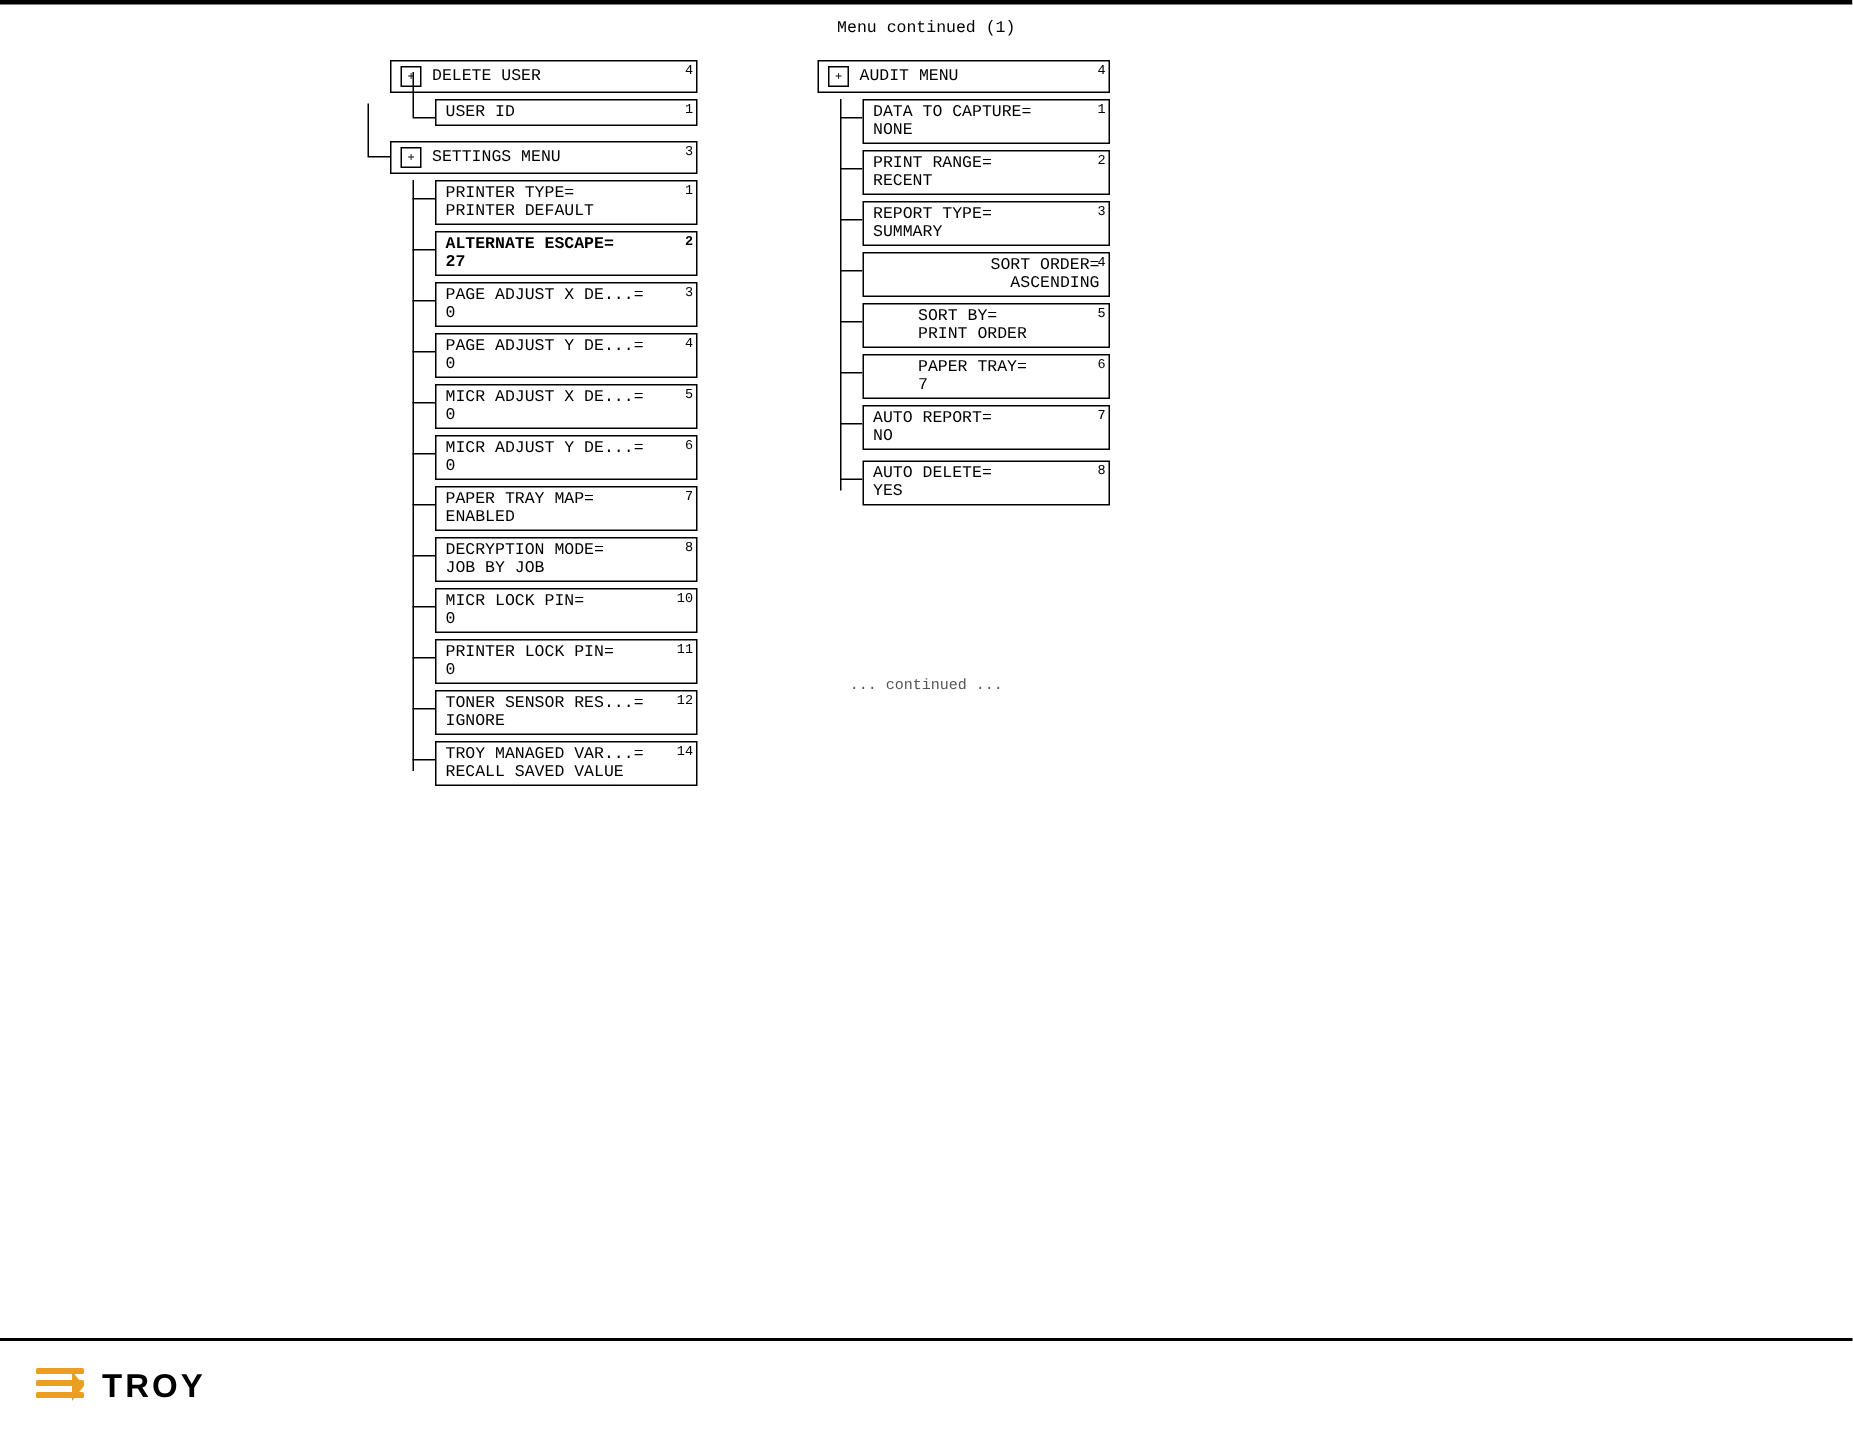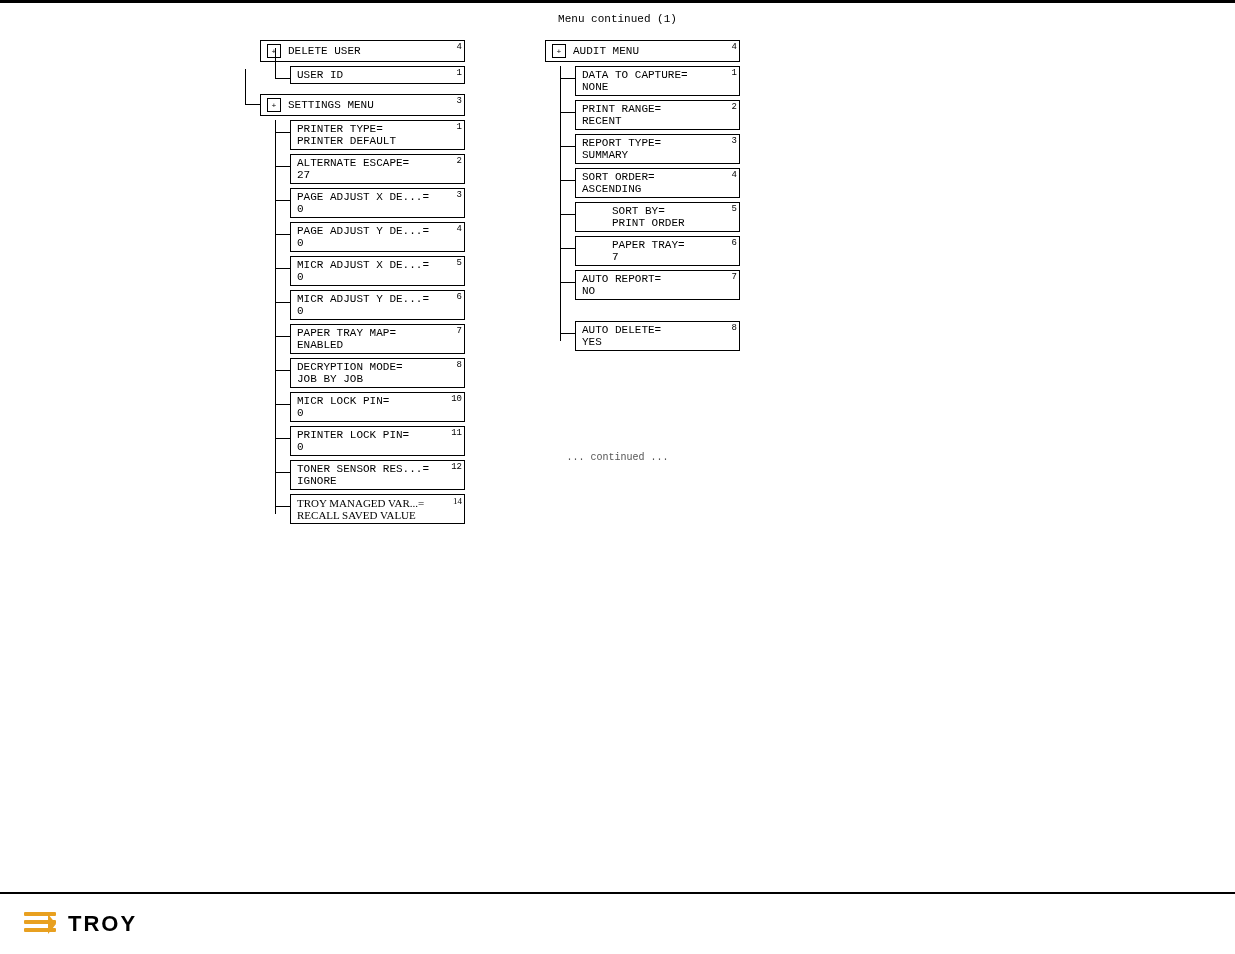--- a/index.html
+++ b/index.html
@@ -198,21 +198,21 @@
           <div style="position:relative; margin-bottom:3px;">
             <div style="position:absolute; left:-15px; top:12px; width:15px; height:1px; background:#000;"></div>
             <div class="menu-box" style="min-width:175px;">
               <span>PRINTER TYPE=<br>PRINTER DEFAULT</span>
               <span class="item-number">1</span>
             </div>
           </div>
 
           <div style="position:relative; margin-bottom:3px;">
             <div style="position:absolute; left:-15px; top:12px; width:15px; height:1px; background:#000;"></div>
-            <div class="menu-box" style="min-width:175px;">
+            <div class="menu-box" style="min-width:175px;font-weight:bold;">
               <span>ALTERNATE ESCAPE=<br>27</span>
               <span class="item-number">2</span>
             </div>
           </div>
 
           <div style="position:relative; margin-bottom:3px;">
             <div style="position:absolute; left:-15px; top:12px; width:15px; height:1px; background:#000;"></div>
             <div class="menu-box" style="min-width:175px;">
               <span>PAGE ADJUST X DE...= <span style="position:absolute;top:1px;right:2px;font-size:9px;">3</span><br>0</span>
             </div>
@@ -271,21 +271,21 @@
           </div>
 
           <div style="position:relative; margin-bottom:3px;">
             <div style="position:absolute; left:-15px; top:12px; width:15px; height:1px; background:#000;"></div>
             <div class="menu-box" style="min-width:175px;">
               <span>TONER SENSOR RES...=<span style="position:absolute;top:1px;right:2px;font-size:9px;text-align:right;">12</span><br>IGNORE</span>
             </div>
           </div>
 
 
-          <div style="position:relative; margin-bottom:3px;font-family:Liberation Serif, serif;">
+          <div style="position:relative; margin-bottom:3px;">
             <div style="position:absolute; left:-15px; top:12px; width:15px; height:1px; background:#000;"></div>
             <div class="menu-box" style="min-width:175px;">
               <span>TROY MANAGED VAR...=<span style="position:absolute;top:1px;right:2px;font-size:9px;">14</span><br>RECALL  SAVED VALUE</span>
             </div>
           </div>
 
         </div>
       </div>
     </div>
 
@@ -320,21 +320,21 @@
           <div style="position:relative; margin-bottom:3px;">
             <div style="position:absolute; left:-15px; top:12px; width:15px; height:1px; background:#000;"></div>
             <div class="menu-box" style="min-width:165px;">
               <span>REPORT TYPE=<br>SUMMARY</span>
               <span class="item-number">3</span>
             </div>
           </div>
 
           <div style="position:relative; margin-bottom:3px;">
             <div style="position:absolute; left:-15px; top:12px; width:15px; height:1px; background:#000;"></div>
-            <div class="menu-box" style="min-width:165px;">
+            <div class="menu-box" style="min-width:165px;text-align:right;">
               <span>SORT ORDER=<br>ASCENDING</span>
               <span class="item-number">4</span>
             </div>
           </div>
 
           <div style="position:relative; margin-bottom:3px;">
             <div style="position:absolute; left:-15px; top:12px; width:15px; height:1px; background:#000;"></div>
             <div class="menu-box" style="min-width:165px;padding-left:36px;">
               <span>SORT BY=<br>PRINT ORDER</span>
               <span class="item-number">5</span>
@@ -342,21 +342,21 @@
           </div>
 
           <div style="position:relative; margin-bottom:3px;">
             <div style="position:absolute; left:-15px; top:12px; width:15px; height:1px; background:#000;"></div>
             <div class="menu-box" style="min-width:165px;padding-left:36px;">
               <span>PAPER TRAY=<br>7</span>
               <span class="item-number">6</span>
             </div>
           </div>
 
-          <div style="position:relative; margin-bottom:21px;">
+          <div style="position:relative; margin-bottom:7px;">
             <div style="position:absolute; left:-15px; top:12px; width:15px; height:1px; background:#000;"></div>
             <div class="menu-box" style="min-width:165px;">
               <span>AUTO REPORT=<br>NO</span>
               <span class="item-number">7</span>
             </div>
           </div>
 
           <div style="position:relative; margin-bottom:3px;">
             <div style="position:absolute; left:-15px; top:12px; width:15px; height:1px; background:#000;"></div>
             <div class="menu-box" style="min-width:165px;">

